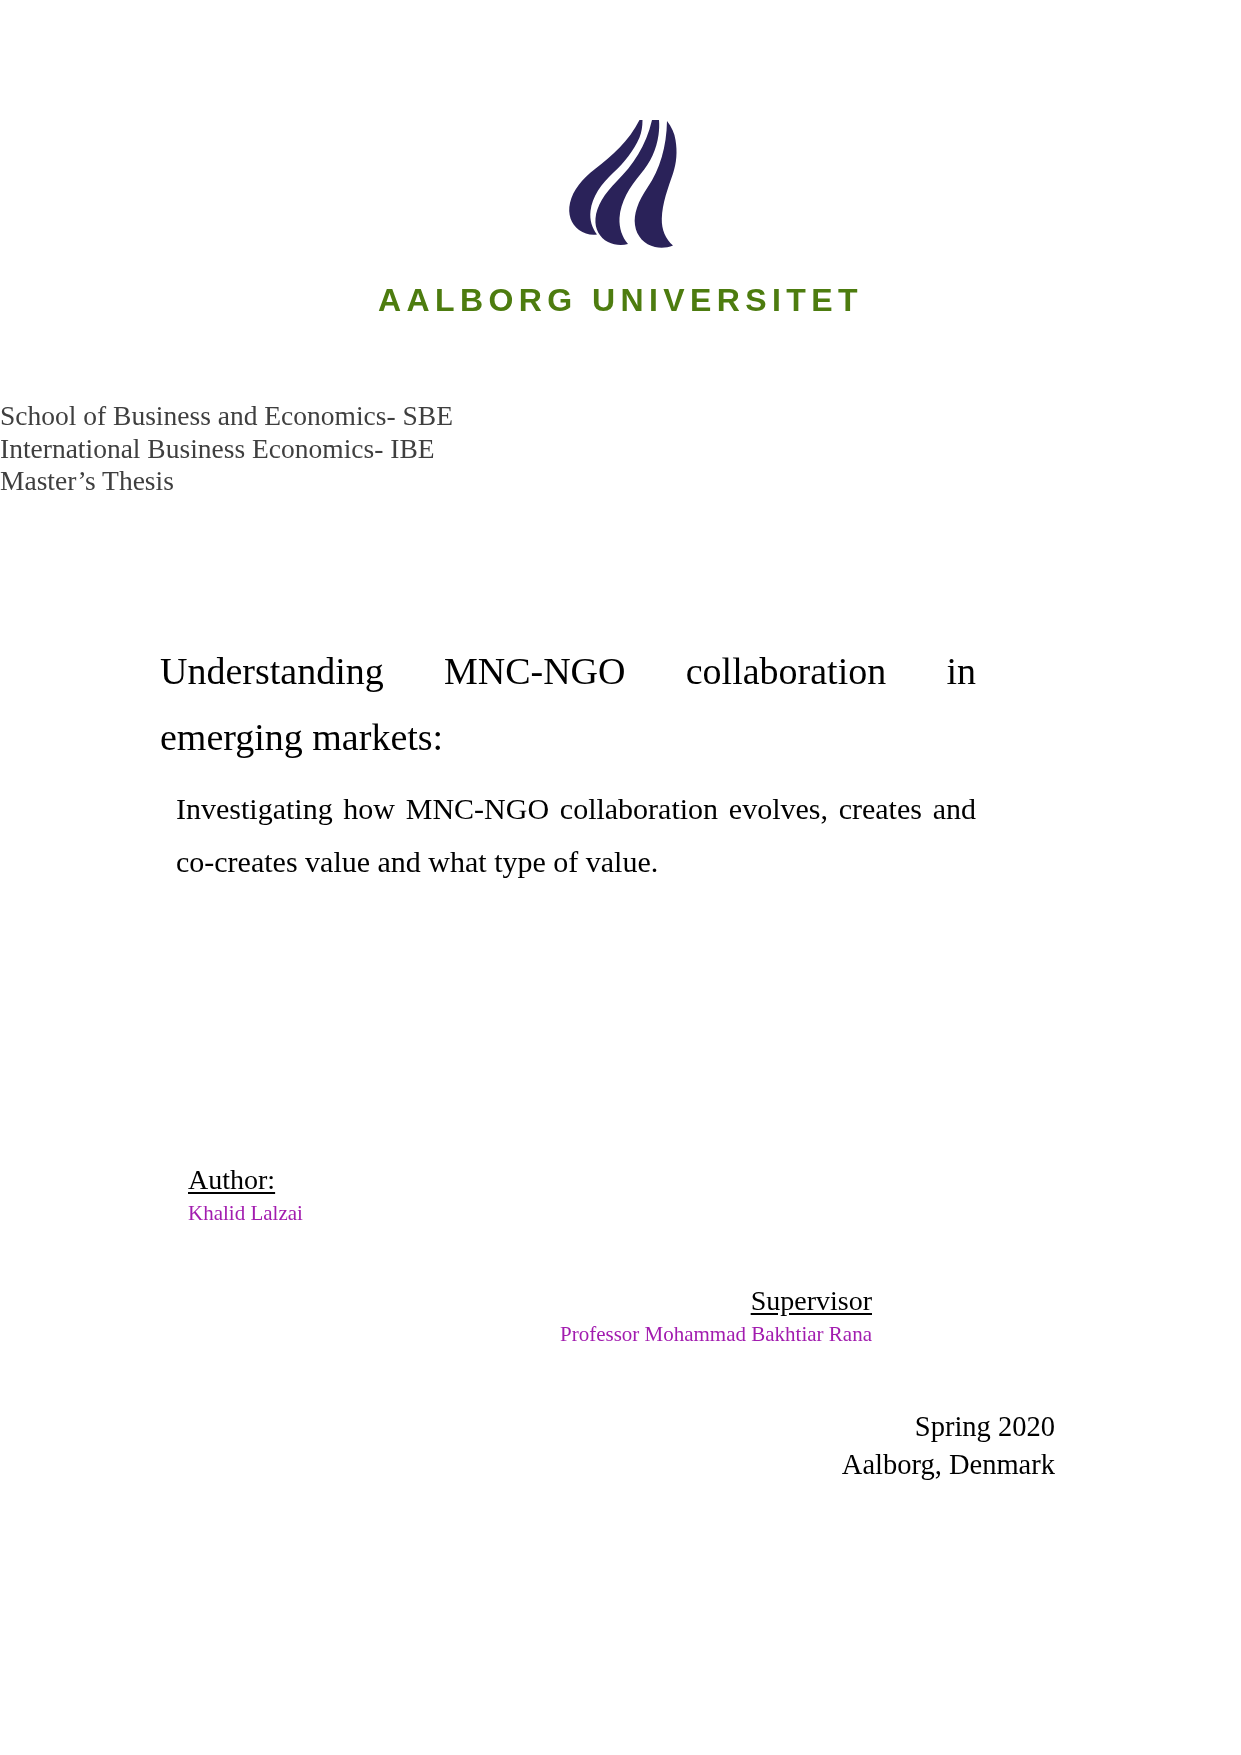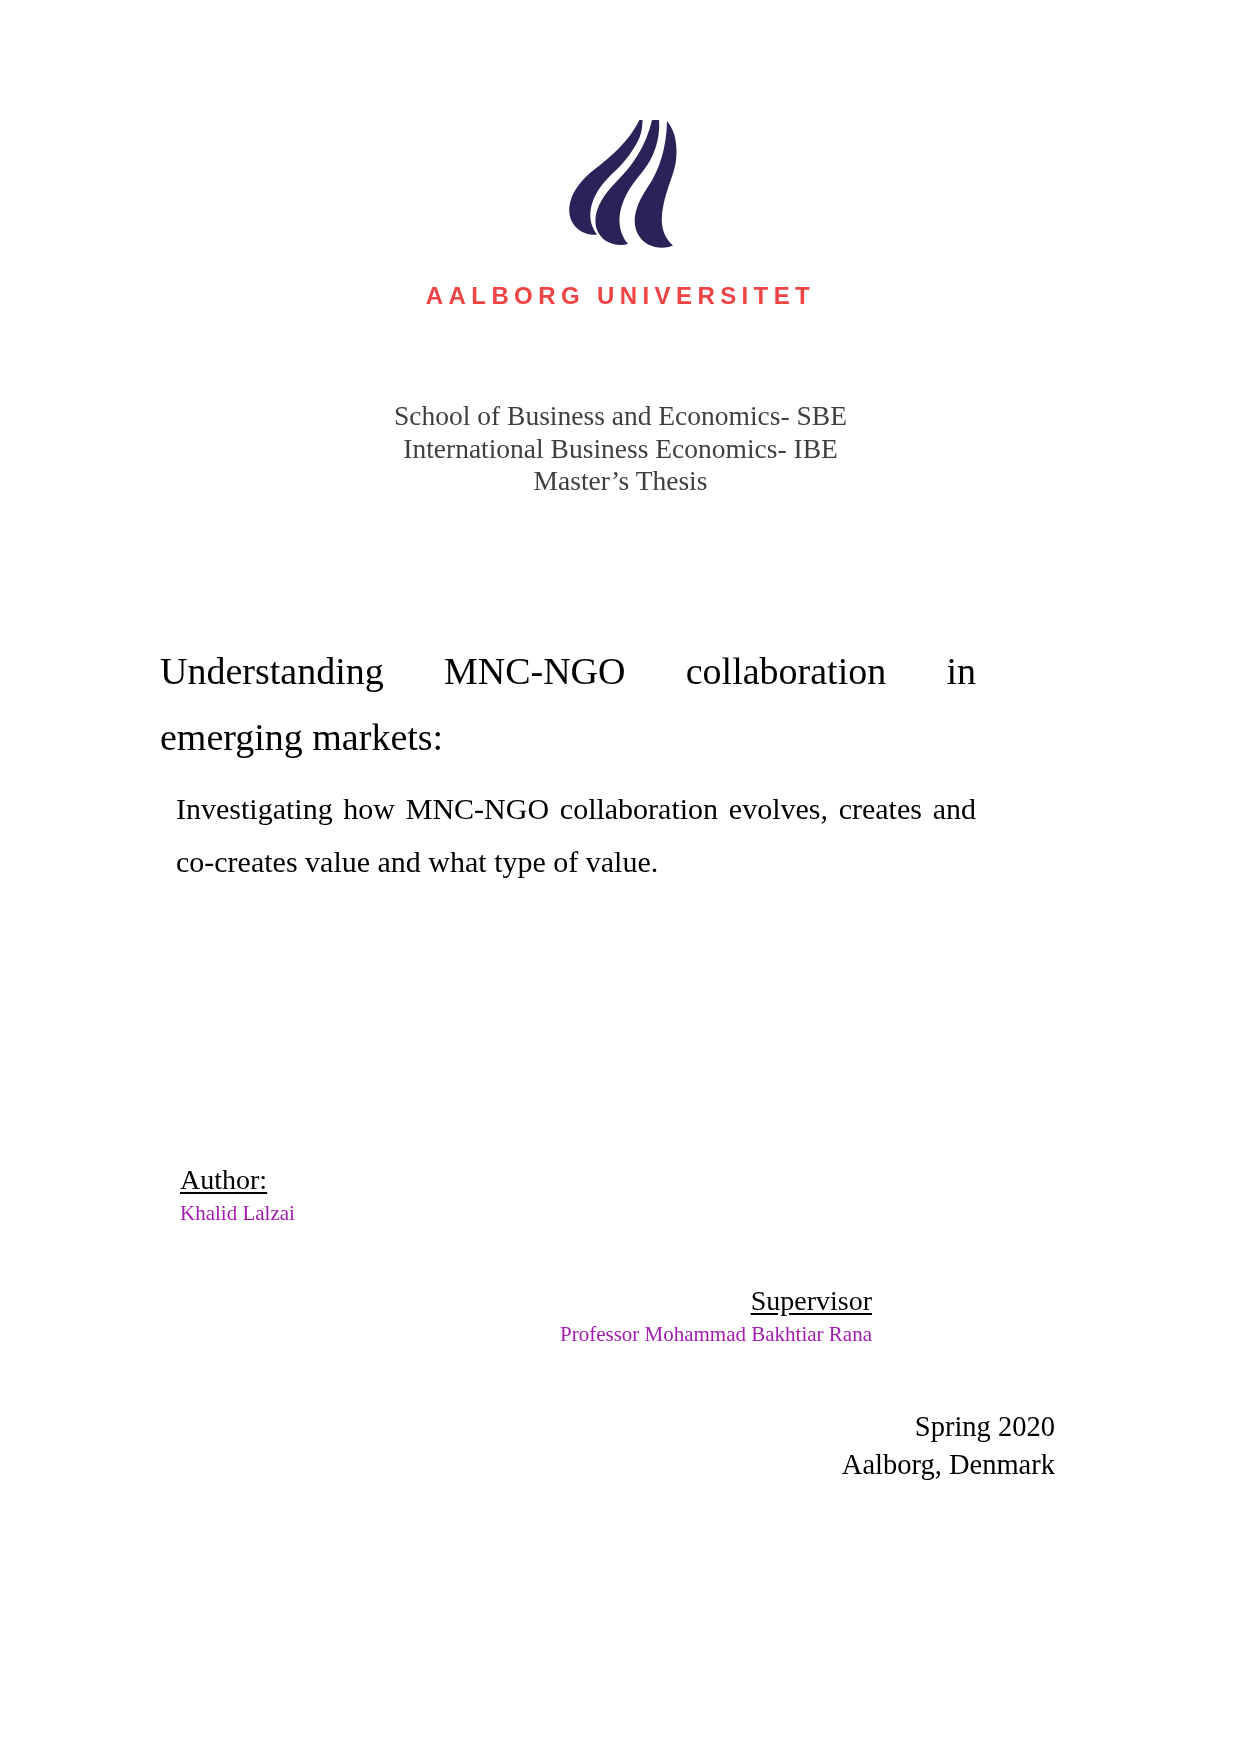--- a/index.html
+++ b/index.html
@@ -32,34 +32,33 @@
     display: block;
     margin: 0 auto;
     width: 140px;
     height: 135px;
   }
   .wordmark {
     display: block;
     margin: 31px auto 0 auto;
     font-family: "Liberation Sans", sans-serif;
     font-weight: bold;
-    font-size: 24px;
+    font-size: 32px;
     letter-spacing: 5.4px;
-    color: #ef4444;
+    color: #4d7c0f;
     white-space: nowrap;
     line-height: 1;
   }
 
   
   .faculty-block {
     position: absolute;
     left: 0;
     top: 400px;
     width: 1241px;
-    text-align: center;
     color: #3f3f3f;
     font-size: 27.5px;
     line-height: 32.5px;
   }
   .faculty-line {
     display: block;
     white-space: nowrap;
   }
 
   
@@ -88,21 +87,21 @@
     color: #000000;
   }
 
   
   .credits {
     position: absolute;
     left: 172px;
     top: 1163px;
     width: 700px;
   }
-  .credit-group { margin: 0 0 58px 8px; }
+  .credit-group { margin: 0 0 58px 16px; }
   .credit-group:last-child { margin-bottom: 0; text-align: right; }
   .credit-heading {
     display: inline-block;
     font-size: 28px;
     line-height: 34px;
     text-decoration: underline;
     text-underline-offset: 3px;
     color: #000000;
   }
   .credit-value {

